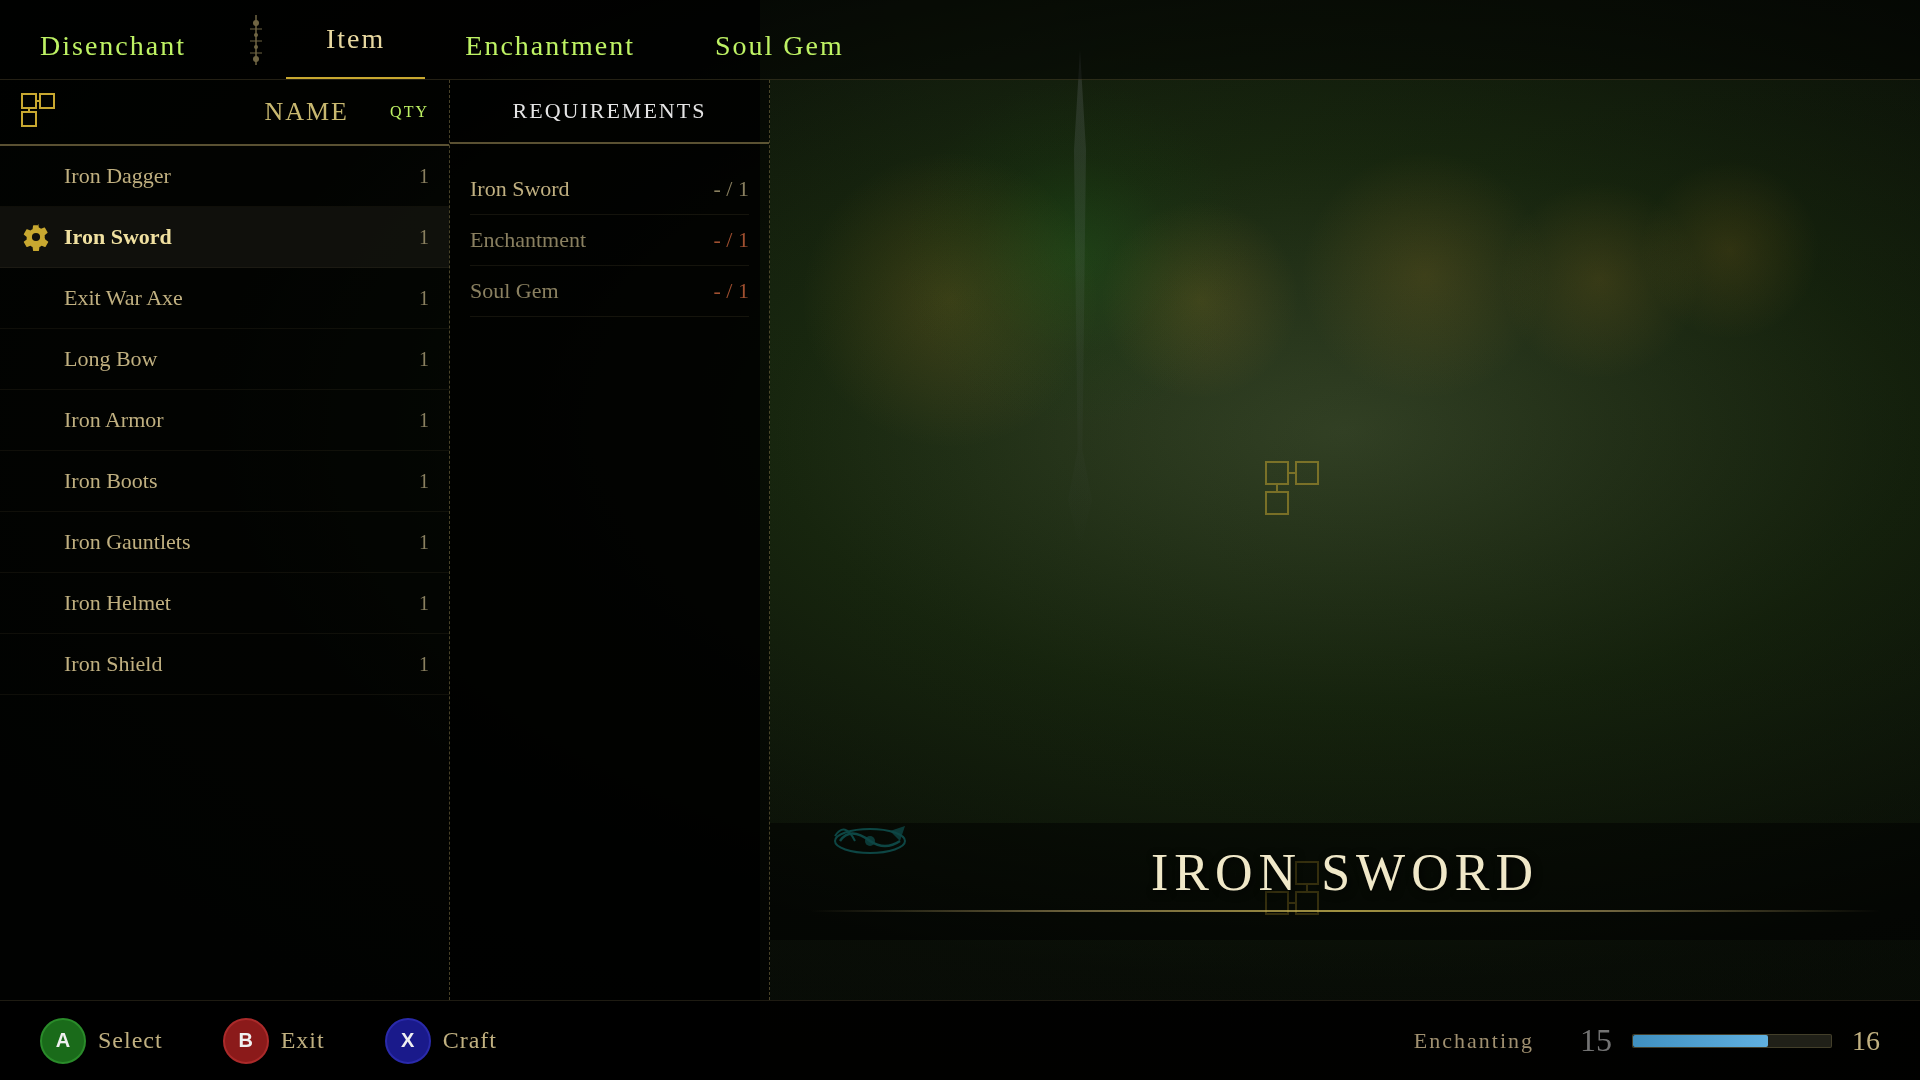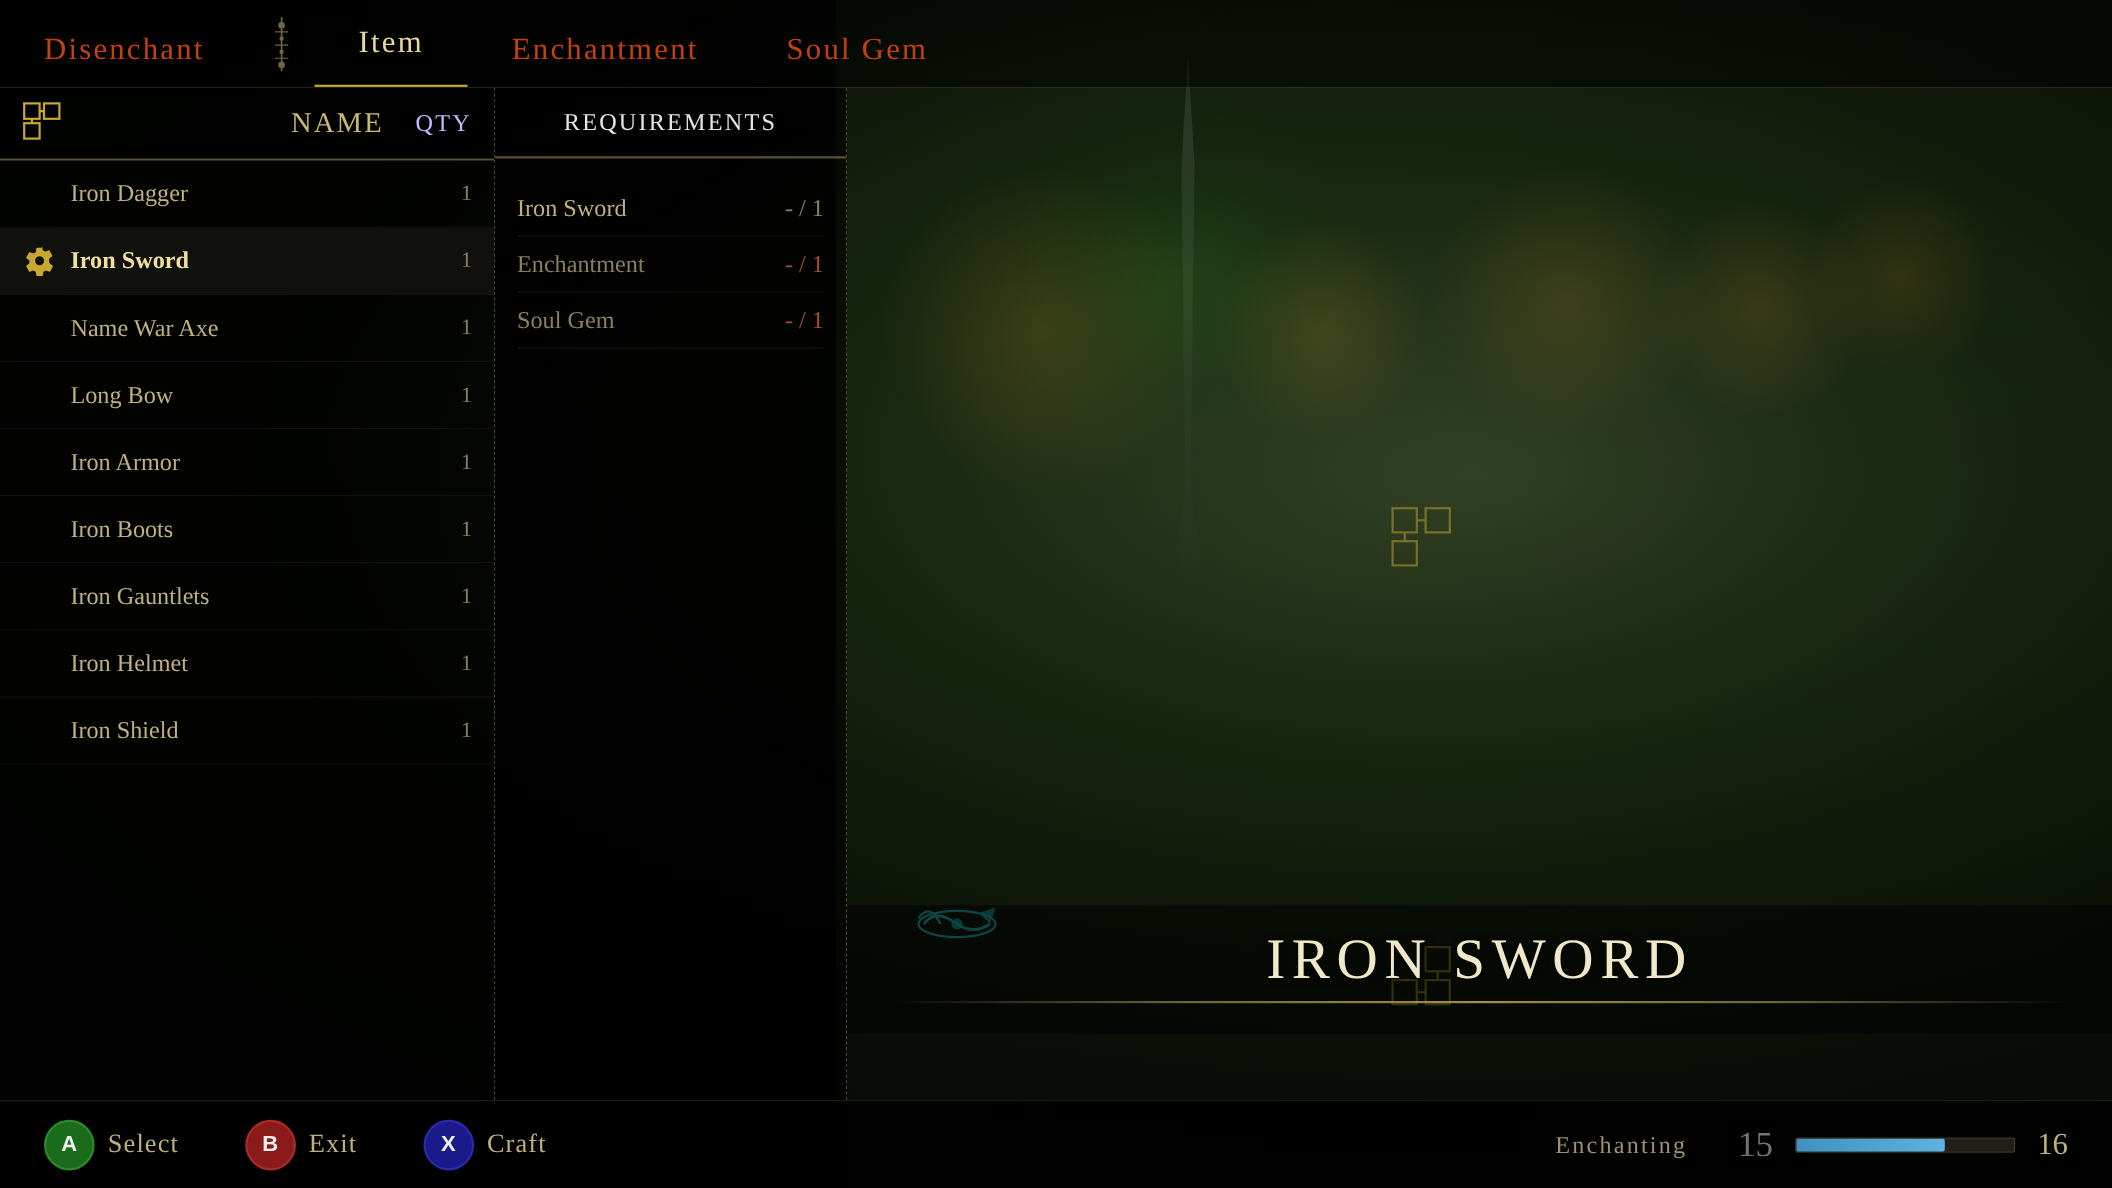--- a/index.html
+++ b/index.html
@@ -88,21 +88,21 @@
       align-items: center;
       text-transform: none;
     }
 
     .nav-tab.active {
       color: #e8d8a0;
       border-bottom: 2px solid #c8a830;
     }
 
     .nav-tab.inactive {
-      color: #c2410c;
+      color: #bef264;
       margin-top: 12px;
     }
 
     
     .content-area {
       flex: 1;
       display: flex;
       overflow: hidden;
     }
 
@@ -135,23 +135,23 @@
       font-size: 26px;
       letter-spacing: 2px;
       color: #c8b870;
       text-transform: uppercase;
       text-align: right;
     }
 
     .col-qty {
       width: 80px;
       text-align: right;
-      font-size: 22px;
+      font-size: 16px;
       letter-spacing: 2px;
-      color: #c4b5fd;
+      color: #bef264;
       text-transform: uppercase;
     }
 
     
     .list-items {
       flex: 1;
       overflow: hidden;
     }
 
     .list-item {
@@ -476,21 +476,21 @@
             <svg class="gear-svg" viewBox="0 0 24 24" xmlns="http://www.w3.org/2000/svg">
               <path d="M12 15.5A3.5 3.5 0 0 1 8.5 12 3.5 3.5 0 0 1 12 8.5a3.5 3.5 0 0 1 3.5 3.5 3.5 3.5 0 0 1-3.5 3.5m7.43-2.92c.04-.34.07-.69.07-1.08s-.03-.74-.07-1.08l2.32-1.81c.21-.16.27-.46.13-.7l-2.2-3.81c-.13-.24-.42-.32-.66-.24l-2.74 1.1c-.57-.44-1.18-.81-1.86-1.08l-.41-2.92A.55.55 0 0 0 14 2h-4c-.27 0-.5.2-.54.46l-.41 2.92c-.68.27-1.29.64-1.86 1.08L4.45 5.36c-.24-.09-.53 0-.66.24L1.6 9.41c-.14.24-.08.54.13.7l2.32 1.81C4.01 12.26 4 12.61 4 13s.01.74.05 1.08L1.73 15.9c-.21.16-.27.46-.13.7l2.2 3.8c.13.24.42.33.66.24l2.74-1.1c.57.44 1.18.81 1.86 1.08l.41 2.92c.04.26.27.46.54.46h4c.27 0 .5-.2.54-.46l.41-2.92c.68-.27 1.29-.64 1.86-1.08l2.74 1.1c.24.09.53 0 .66-.24l2.2-3.8c.14-.24.08-.54-.13-.7l-2.32-1.81z"></path>
             </svg>
           </div>
           <div class="item-name">Iron Sword</div>
           <div class="item-qty">1</div>
         </div>
 
         <div class="list-item">
           <div class="item-icon"></div>
-          <div class="item-name">Name War Axe</div>
+          <div class="item-name">Exit War Axe</div>
           <div class="item-qty">1</div>
         </div>
 
         <div class="list-item">
           <div class="item-icon"></div>
           <div class="item-name">Long Bow</div>
           <div class="item-qty">1</div>
         </div>
 
         <div class="list-item">

